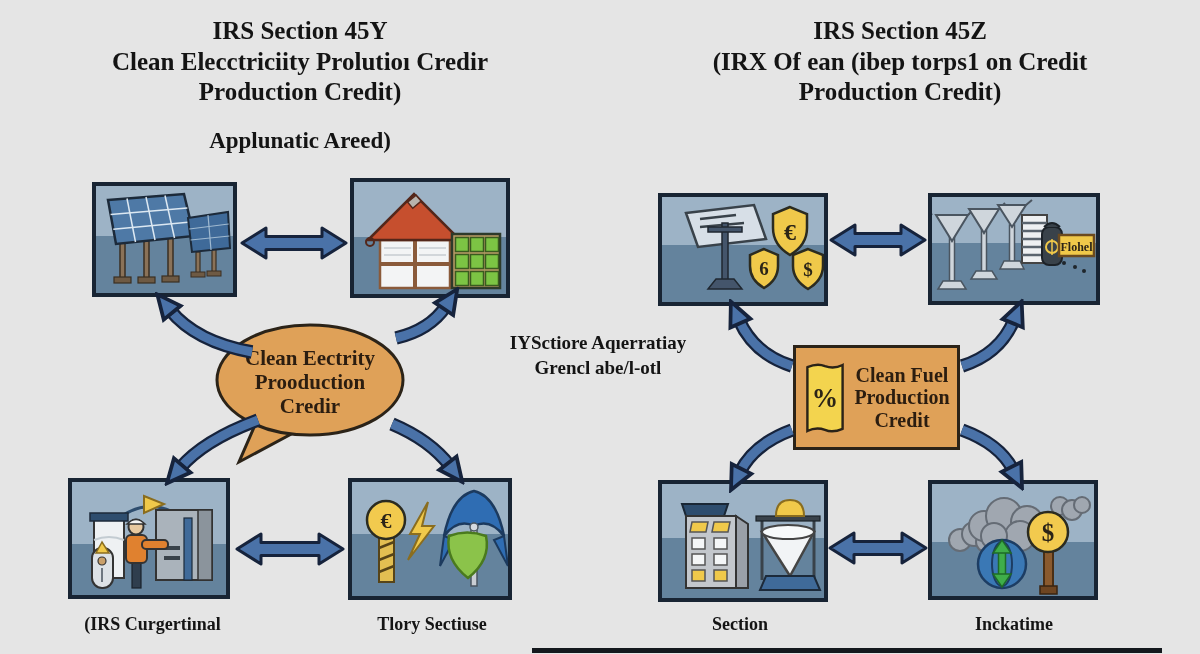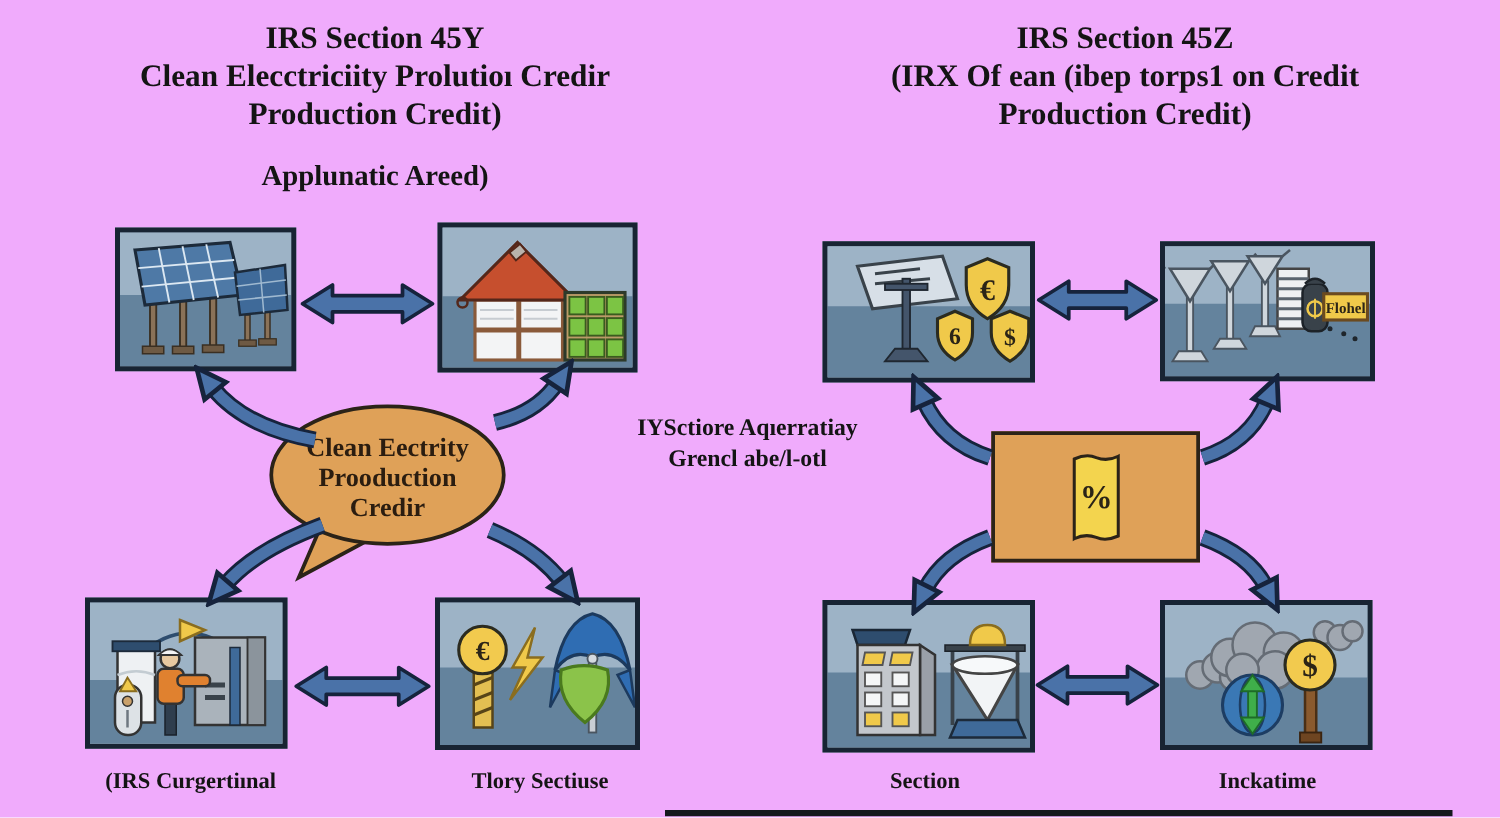--- a/index.html
+++ b/index.html
@@ -1,16 +1,16 @@
 <!DOCTYPE html>
 <html><head>
 <meta charset="utf-8">
 <style>
   html,body{margin:0;padding:0;background:#ffffff;}
-  #canvas{position:relative;width:1200px;height:654px;background:#f0abfc;overflow:hidden;
+  #canvas{position:relative;width:1200px;height:654px;background:#e5e5e5;overflow:hidden;
           font-family:"Liberation Serif","DejaVu Serif",serif;color:#111;}
   .title{position:absolute;text-align:center;font-weight:bold;font-size:25px;line-height:1.22;color:#141414;}
   .subtitle{position:absolute;text-align:center;font-weight:bold;font-size:23px;color:#141414;}
   .note{position:absolute;text-align:center;font-weight:bold;font-size:19px;line-height:1.3;color:#141414;}
   .blabel{position:absolute;text-align:center;font-weight:bold;font-size:18px;color:#141414;}
   .panel{position:absolute;border:4px solid #182433;background:#9db3c6;box-sizing:border-box;}
   .panel svg{display:block;width:100%;height:100%;}
   .bubble-wrap{position:absolute;}
   #credit-box{position:absolute;left:793px;top:345px;width:167px;height:105px;background:#dfa158;
               border:3px solid #2b2318;box-sizing:border-box;display:flex;align-items:center;
@@ -294,20 +294,25 @@
       <text x="105" y="69" font-size="21" text-anchor="middle" fill="#2b1d10">Prooduction</text>
       <text x="105" y="93" font-size="21" text-anchor="middle" fill="#2b1d10">Credir</text>
     </svg>
   </div>
 
   <div id="credit-box">
     <svg width="44" height="78" viewBox="0 0 40 66">
       <path d="M4 5 Q13 1 20 4 Q28 7 36 3 L36 61 Q27 65 20 62 Q12 59 4 63 Z" fill="#f3d44e" stroke="#2b2318" stroke-width="2.2"></path>
       <text x="20" y="41" font-size="24" text-anchor="middle" fill="#2b2417">%</text>
     </svg>
+    <div class="box-text">
+      <div>Clean Fuel</div>
+      <div>Production</div>
+      <div>Credit</div>
+    </div>
   </div>
 
   <svg id="arrow-layer" viewBox="0 0 1200 654">
     <defs>
       <marker id="head" viewBox="0 0 10 10" refX="2" refY="5" markerWidth="3.2" markerHeight="3.2" orient="auto">
         <path d="M0.8,1.2 L9,5 L0.8,8.8 Z" fill="#4a72a8" stroke="#16233c" stroke-width="1.3"></path>
       </marker>
     </defs>
 
     <g>

